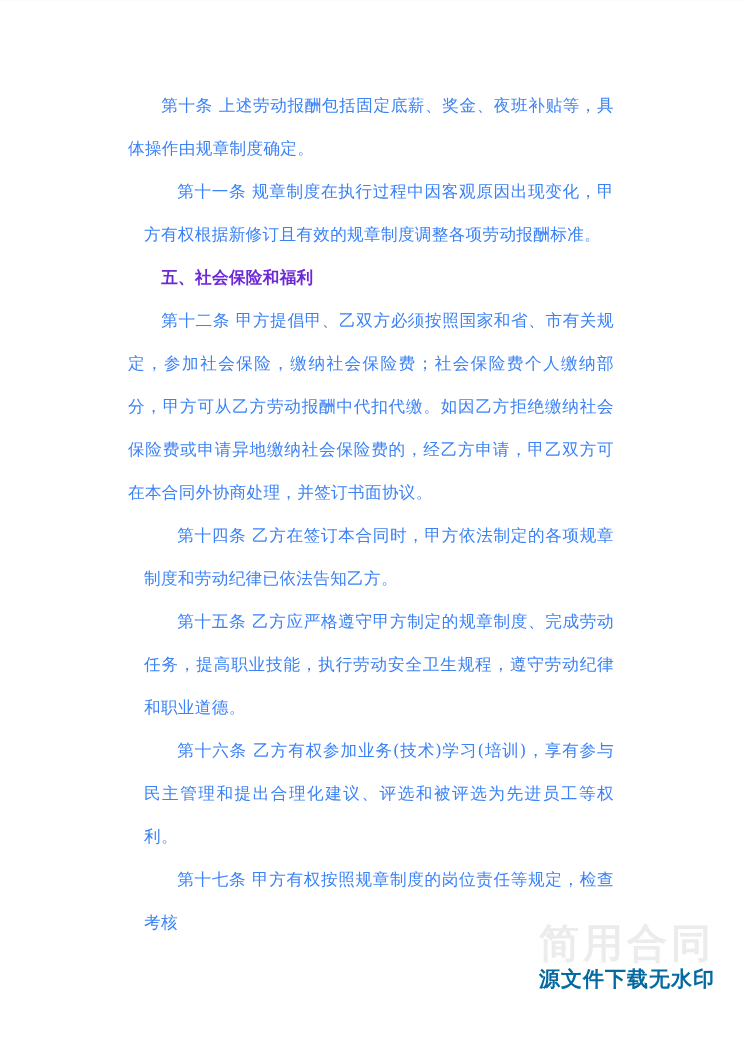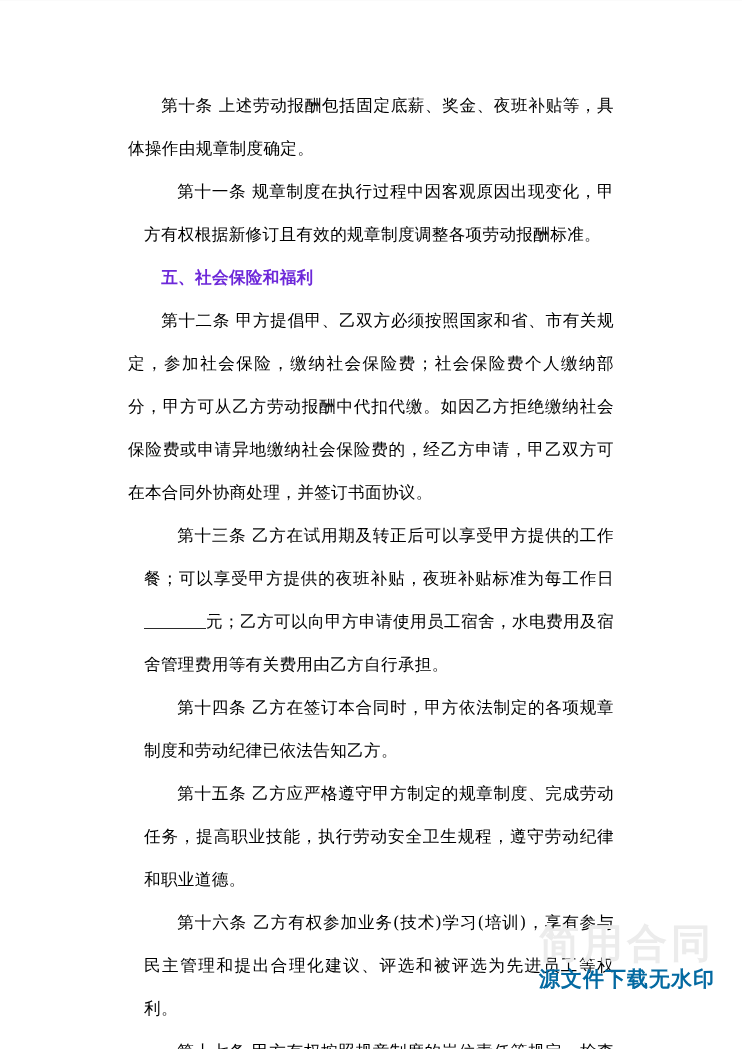--- a/index.html
+++ b/index.html
@@ -36,21 +36,21 @@
     left: 128px;
     top: 84px;
     width: 486px;
   }
 
   .para {
     margin: 0 0 0 0;
     padding: 0;
     font-size: 16.6px;
     line-height: 43px;
-    color: #000000;
+    color: #3b82f6;
     text-align: justify;
     text-justify: inter-character;
     text-indent: 2em;
     letter-spacing: 0.02em;
     font-family: "DejaVu Serif", "Liberation Serif", serif;
   }
 
   .para + .para {
     margin-top: 0px;
     margin-left: 16px;
@@ -116,21 +116,20 @@
   <div class="content">
 
     <p class="para">第十条 上述劳动报酬包括固定底薪、奖金、夜班补贴等，具体操作由规章制度确定。</p>
 
     <p class="para">第十一条 规章制度在执行过程中因客观原因出现变化，甲方有权根据新修订且有效的规章制度调整各项劳动报酬标准。</p>
 
     <p class="heading">五、社会保险和福利</p>
 
     <p class="para">第十二条 甲方提倡甲、乙双方必须按照国家和省、市有关规定，参加社会保险，缴纳社会保险费；社会保险费个人缴纳部分，甲方可从乙方劳动报酬中代扣代缴。如因乙方拒绝缴纳社会保险费或申请异地缴纳社会保险费的，经乙方申请，甲乙双方可在本合同外协商处理，并签订书面协议。</p>
 
-    <p class="para"><span>第十三条 乙方在试用期及转正后可以享受甲方提供的工作餐；可以享受甲方提供的夜班补贴，夜班补贴标准为每工作日</span><span class="blank"></span><span>元；乙方可以向甲方申请使用员工宿舍，水电费用及宿舍管理费用等有关费用由乙方自行承担。</span></p>
 
 
     <p class="para">第十四条 乙方在签订本合同时，甲方依法制定的各项规章制度和劳动纪律已依法告知乙方。</p>
 
     <p class="para">第十五条 乙方应严格遵守甲方制定的规章制度、完成劳动任务，提高职业技能，执行劳动安全卫生规程，遵守劳动纪律和职业道德。</p>
 
     <p class="para">第十六条 乙方有权参加业务(技术)学习(培训)，享有参与民主管理和提出合理化建议、评选和被评选为先进员工等权利。</p>
 
     <p class="para">第十七条 甲方有权按照规章制度的岗位责任等规定，检查考核</p>
 

